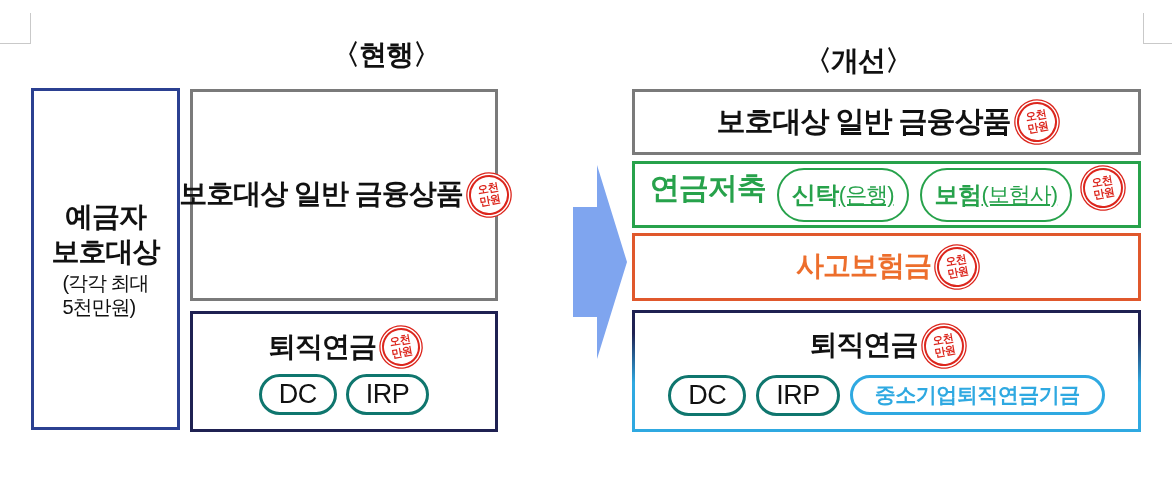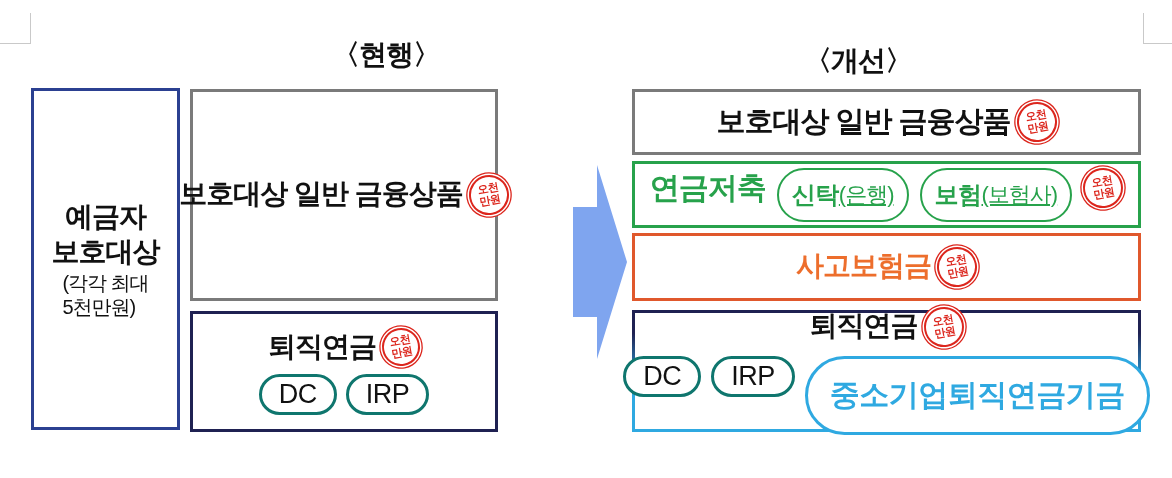--- a/index.html
+++ b/index.html
@@ -58,21 +58,21 @@
     border:3px solid #0f766e;border-radius:999px;background:#fff;
     font-size:27px;padding:2px 17px;letter-spacing:-0.5px;white-space:nowrap;
   }
   .pill.green-pill{
     border-color:var(--green);color:var(--green);
     font-weight:bold;font-size:24px;padding:9px 13px;border-width:2.5px;
   }
   .pill.green-pill .light{font-weight:normal;font-size:22px;letter-spacing:-1px;text-decoration:underline;}
   .pill.cyan-pill{
     border-color:var(--cyan);color:var(--cyan);
-    font-weight:bold;font-size:30px;letter-spacing:-0.5px;padding:16px 22px;
+    font-weight:bold;font-size:21px;letter-spacing:-0.5px;padding:3px 22px;
   }
   .green-title{color:var(--green);font-weight:bold;font-size:30px;letter-spacing:-1px;white-space:nowrap;}
   .orange-label{color:var(--orange-text);font-weight:bold;font-size:28px;letter-spacing:-1px;white-space:nowrap;}
   .arrow-wrap{position:absolute;left:570px;top:163px;width:60px;height:198px;}
 </style>
 </head>
 <body>
 
 <div class="canvas">
 

